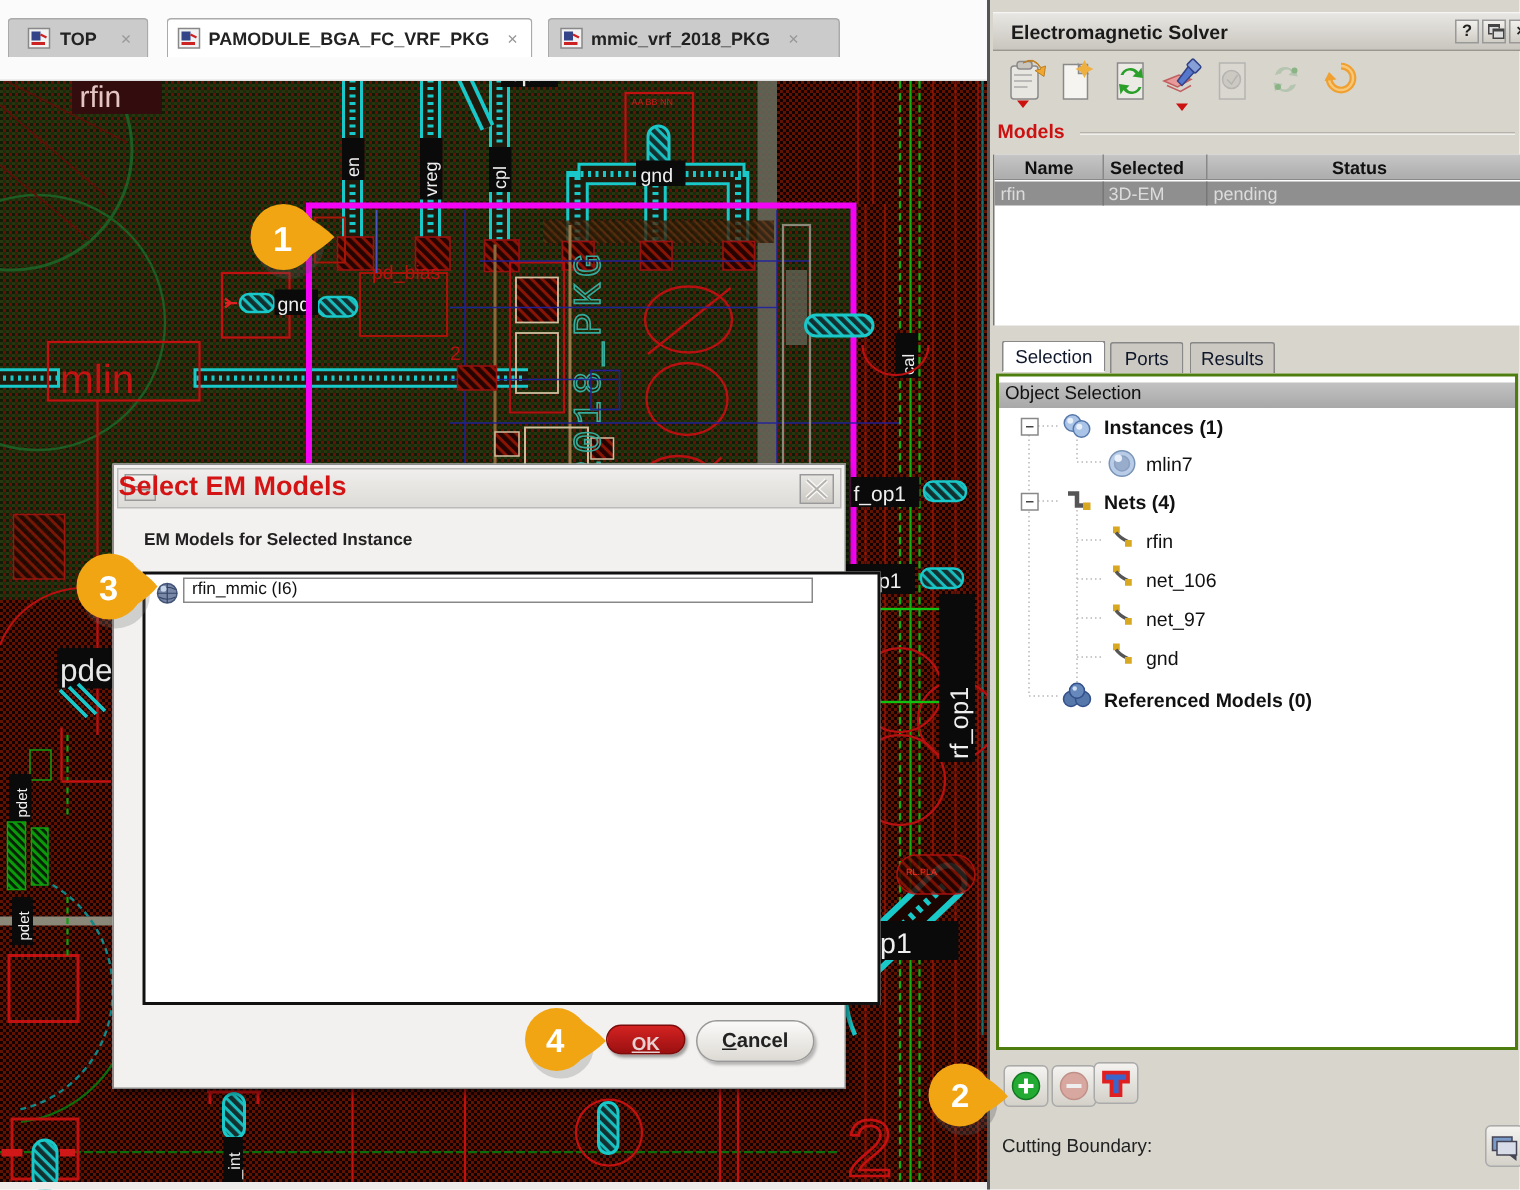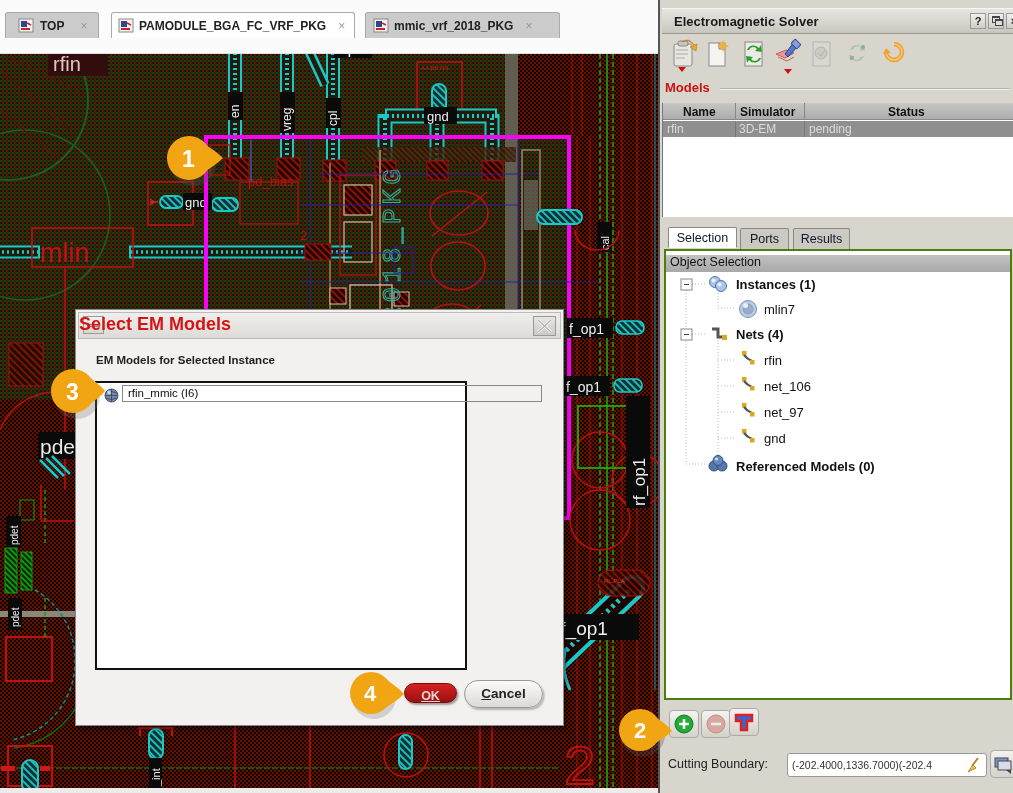--- a/index.html
+++ b/index.html
@@ -410,21 +410,21 @@
         </g>
       </svg>
     </div>
 
     <div style="position:absolute;left:5px;top:80px;font-size:13px;font-weight:bold;color:#cc1111;">Models</div>
     <div style="position:absolute;left:60px;top:88px;width:290px;height:2px;border-top:1px solid #b5b2aa;border-bottom:1px solid #f0efec;"></div>
 
     <div style="position:absolute;left:2px;top:103px;width:353px;height:114px;background:#fff;border-left:1px solid #777;">
       <div style="position:absolute;left:0;top:0;width:353px;height:17px;background:linear-gradient(#c6c6c6,#adadad);border-bottom:1px solid #888;font-size:12px;font-weight:bold;color:#111;">
         <span style="position:absolute;left:20px;top:2px;">Name</span>
-        <span style="position:absolute;left:77px;top:2px;">Simulator</span>
+        <span style="position:absolute;left:77px;top:2px;">Selected</span>
         <span style="position:absolute;left:225px;top:2px;">Status</span>
         <span style="position:absolute;left:72px;top:0;width:1px;height:17px;background:#888;"></span>
         <span style="position:absolute;left:141px;top:0;width:1px;height:17px;background:#888;"></span>
       </div>
       <div style="position:absolute;left:0;top:18px;width:353px;height:16px;background:#8f8f8f;font-size:12px;color:#dcdcdc;">
         <span style="position:absolute;left:4px;top:1px;">rfin</span>
         <span style="position:absolute;left:76px;top:1px;">3D-EM</span>
         <span style="position:absolute;left:146px;top:1px;">pending</span>
         <span style="position:absolute;left:72px;top:0;width:1px;height:16px;background:#777;"></span>
         <span style="position:absolute;left:141px;top:0;width:1px;height:16px;background:#777;"></span>
@@ -523,27 +523,20 @@
           <path d="M6,11 h10" stroke="#eee" stroke-width="2.6"></path>
         </svg>
       </div>
     <div class="bbtn" style="left:69px;top:708px;">
         <svg width="26" height="26">
           <path d="M5,6 h16 v6 h-5 v9 h-6 v-9 h-5 z" fill="#3a66cc" stroke="#e02020" stroke-width="2.5"></path>
         </svg>
       </div>
 
     <div style="position:absolute;left:8px;top:757px;font-size:12.5px;color:#222;">Cutting Boundary:</div>
-    <div style="position:absolute;left:127px;top:753px;width:200px;height:24px;background:#fff;border:1px solid #999;border-radius:3px;">
-      <span style="position:absolute;left:4px;top:5px;font-size:10.5px;color:#333;white-space:nowrap;">(-202.4000,1336.7000)(-202.4</span>
-      <svg width="20" height="20" style="position:absolute;right:2px;top:2px;">
-          <path d="M14,2 L8,10" stroke="#b8862a" stroke-width="2"></path>
-          <path d="M4,16 L9,9 L12,12 Z" fill="#e8c84a" stroke="#b8862a"></path>
-        </svg>
-    </div>
     <div class="bbtn" style="left:330px;top:750px;width:26px;height:28px;">
         <svg width="22" height="22">
           <rect x="3" y="5" width="13" height="9" fill="#7a9ac8" stroke="#445"></rect>
           <rect x="6" y="8" width="13" height="9" fill="#d8dce8" stroke="#445"></rect>
           <path d="M14,17 l5,4 v-4 z" fill="#445"></path>
         </svg>
       </div>
   </div>
   <div id="dialog">
     <div style="position:absolute;left:2px;top:2px;right:2px;height:27px;background:linear-gradient(#efeeec,#dddbd7);border:1px solid #bbb;">
@@ -552,21 +545,21 @@
         </div>
       <div style="position:absolute;left:0;right:0;top:1px;text-align:left;font-size:18px;font-weight:bold;color:#d41414;">Select EM Models</div>
       <div style="position:absolute;right:4px;top:3px;width:23px;height:20px;background:linear-gradient(#e8e6e2,#ccc9c4);border:1px solid #999;">
         <svg width="21" height="18">
             <path d="M4,3 L17,15 M17,3 L4,15" stroke="#f8f8f8" stroke-width="3"></path>
             <path d="M4,3 L17,15 M17,3 L4,15" stroke="#b5b2ac" stroke-width="1.2"></path>
           </svg>
       </div>
     </div>
     <div style="position:absolute;left:20px;top:44px;font-size:11.5px;font-weight:bold;color:#222;">EM Models for Selected Instance</div>
-    <div style="position:absolute;left:19px;top:71px;width:372px;height:289px;background:#fff;border:2px solid #111;">
+    <div style="position:absolute;left:19px;top:71px;width:492px;height:289px;background:#fff;border:2px solid #111;">
       <svg width="15" height="15" style="position:absolute;left:7px;top:5px;">
           <circle cx="7.5" cy="7.5" r="6.5" fill="#7a88a8" stroke="#445577"></circle>
           <path d="M2,5 q5,-3 11,0 M2,10 q5,3 11,0 M7.5,1 v13 M1,7.5 h13" stroke="#334466" fill="none" stroke-width="0.8"></path>
           <circle cx="5" cy="4.5" r="2" fill="#c8d4e8"></circle>
         </svg>
       <div style="position:absolute;left:25px;top:2px;width:420px;height:17px;border:1px solid #888;font-size:11.5px;color:#111;padding:1px 0 0 5px;">rfin_mmic (I6)</div>
     </div>
     <div style="position:absolute;left:328px;top:373px;width:53px;height:20px;border-radius:13px;background:linear-gradient(#d42222,#9a1010);border:1px solid #7a0c0c;box-shadow:1.5px 2px 2px rgba(0,0,0,0.35);text-align:center;font-size:12.5px;font-weight:bold;color:#e8d0d0;line-height:25px;"><span style="text-decoration:underline;">OK</span></div>
     <div style="position:absolute;left:388px;top:370px;width:79px;height:28px;border-radius:14px;background:linear-gradient(#fbfaf9,#dddad4);border:1px solid #999;box-shadow:1.5px 2px 2px rgba(0,0,0,0.25);text-align:center;font-size:13.5px;font-weight:bold;color:#222;line-height:26px;"><span style="text-decoration:underline;">C</span>ancel</div>
   </div>

